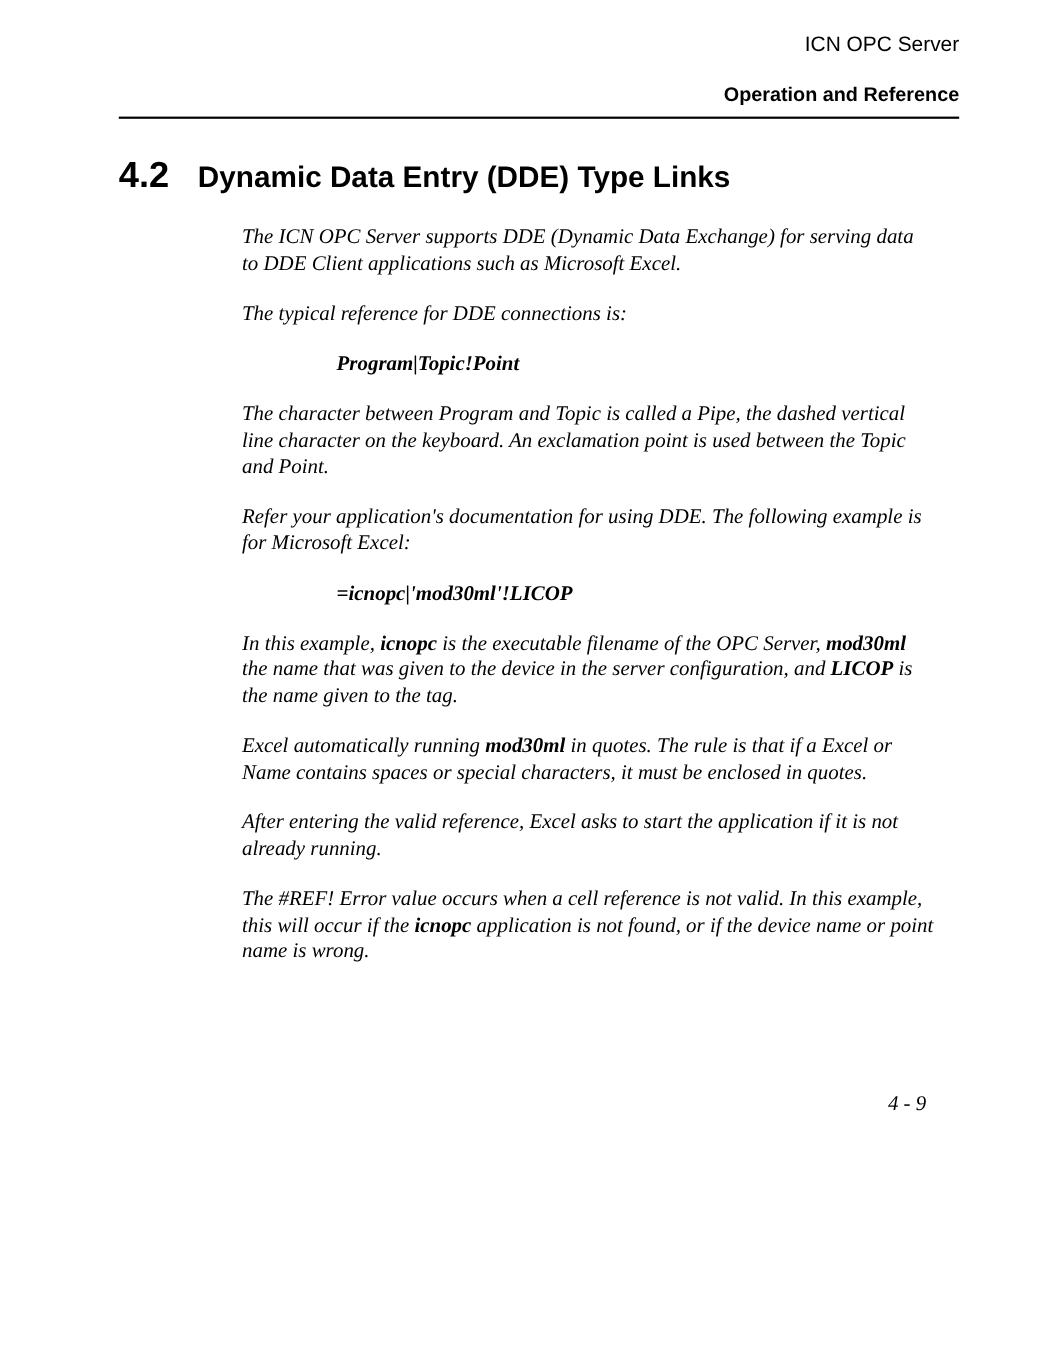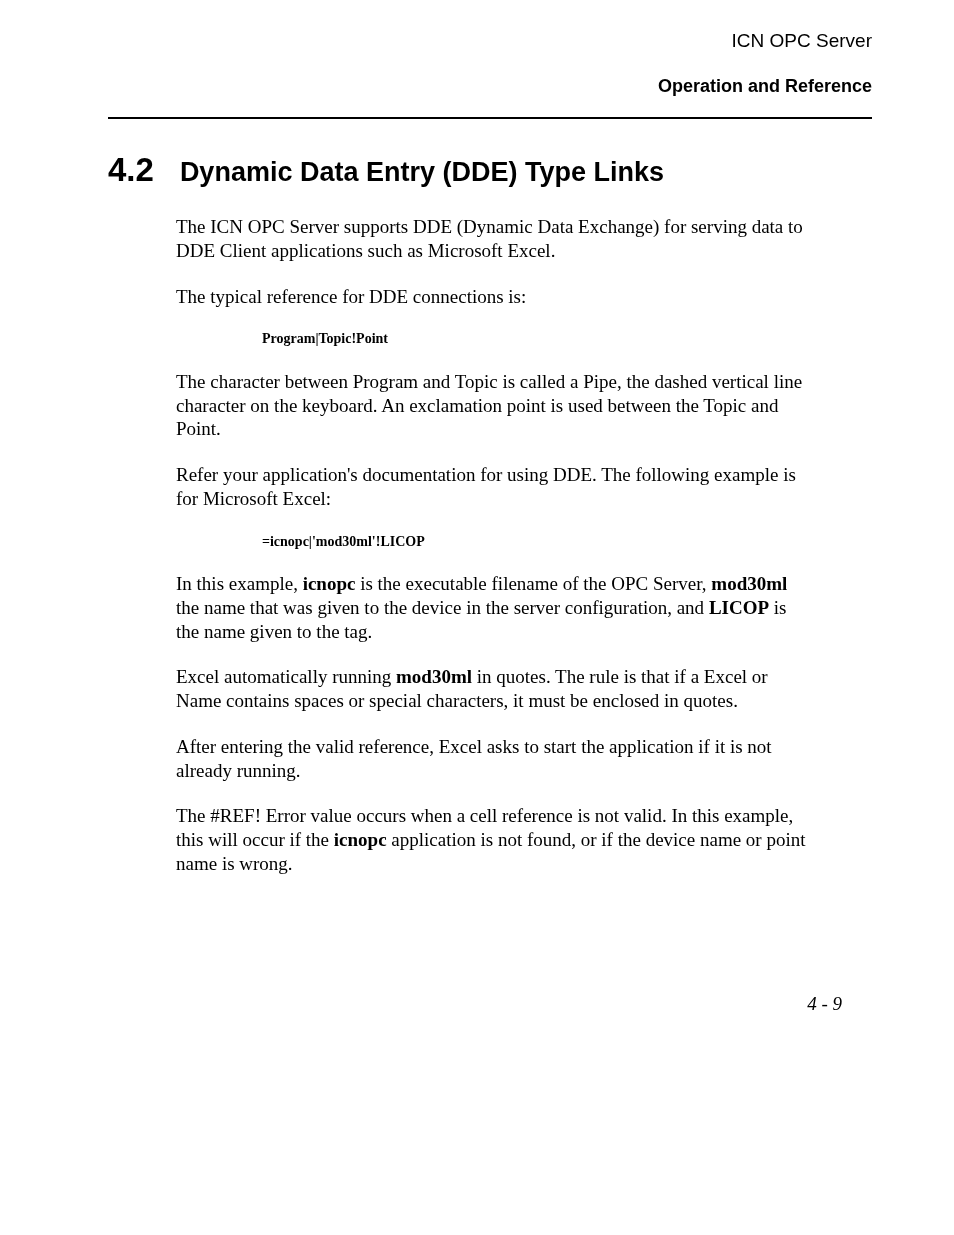--- a/index.html
+++ b/index.html
@@ -1,26 +1,26 @@
 <!DOCTYPE html>
 <html><head>
 <meta charset="utf-8">
 <style>
   * { box-sizing: border-box; margin: 0; padding: 0; }
   html, body { width: 954px; height: 1235px; background: #fff; font-family: "Times New Roman", Times, serif; color: #000; }
   .page { position: relative; width: 954px; height: 1077px; padding: 30px 82px 40px 108px; }
   .doc-title { text-align: right; font-size: 19px; font-family: Arial, Helvetica, sans-serif; margin-bottom: 24px; }
-  .chapter-bar { border-bottom: 2px solid #000; padding-bottom: 20px; margin-bottom: 32px; }
+  .chapter-bar { border-bottom: 2px solid #000; padding-bottom: 9px; margin-bottom: 32px; }
   .chapter-line { text-align: right; font-family: Arial, Helvetica, sans-serif; font-weight: bold; font-size: 18px; }
   .heading-row { display: flex; align-items: baseline; gap: 26px; margin-bottom: 26px; }
   .heading-num { font-family: Arial, Helvetica, sans-serif; font-weight: bold; font-size: 33px; }
   .heading-text { font-family: Arial, Helvetica, sans-serif; font-weight: bold; font-size: 27px; }
-  .body { margin-left: 68px; max-width: 630px; font-size: 19px; line-height: 1.25; }
+  .body { margin-left: 112px; max-width: 630px; font-size: 19px; line-height: 1.25; font-style: italic; }
   .body p { margin-bottom: 22px; }
-  .indent-block { margin-left: 86px; font-weight: bold; font-size: 14px; margin-bottom: 22px; }
+  .indent-block { margin-left: 86px; font-weight: bold; font-size: 19px; margin-bottom: 22px; }
   .page-num { position: absolute; right: 112px; bottom: 62px; font-style: italic; font-size: 19px; font-family: "Times New Roman", Times, serif; }
   b { font-weight: bold; }
 </style>
 </head>
 <body>
 
 <div class="page">
 
   <div class="doc-title">ICN OPC Server</div>
 

